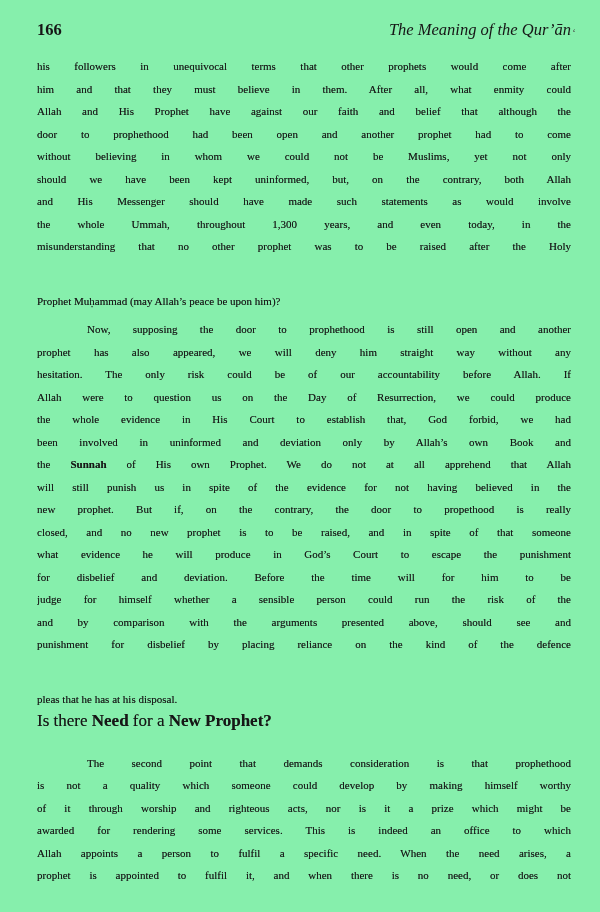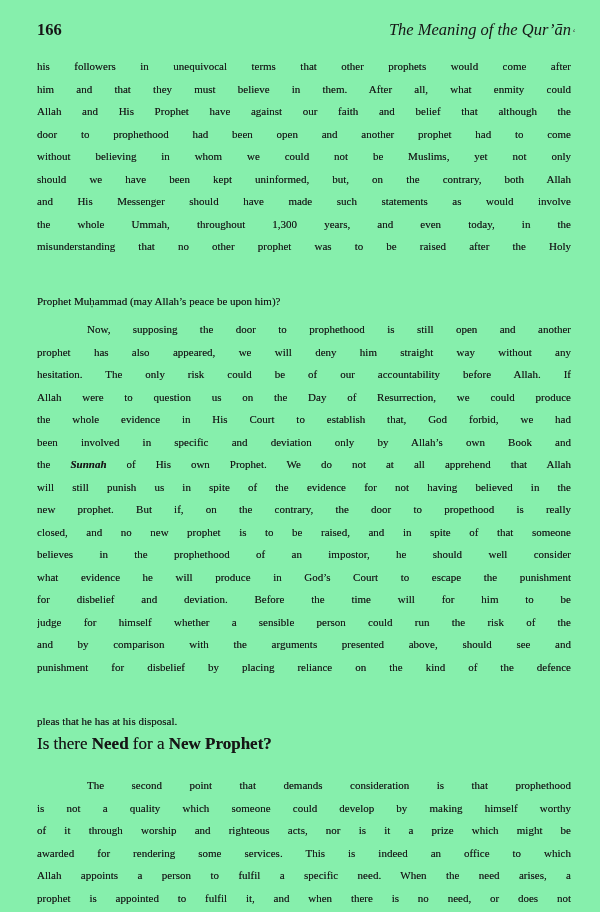--- a/index.html
+++ b/index.html
@@ -47,21 +47,21 @@
   }
   .line.last { text-align-last: left; margin-top: 32px; }
   .heading {
     margin-top: 0px;
     margin-bottom: 19px;
     font-size: 17px;
     line-height: 22.5px;
     text-shadow: 0 0 0.3px rgba(20,20,20,0.55);
   }
   .seg-b { font-weight: bold; }
-  .seg-i { font-style: italic; }
+  .seg-i { }
   .artifact {
     position: absolute;
     top: 26px; right: 24px;
     font-size: 11px;
     color: #444;
   }
 </style>
 </head>
 <body>
 
@@ -82,26 +82,25 @@
         <div class="line">the whole Ummah, throughout 1,300 years, and even today, in the</div>
         <div class="line">misunderstanding that no other prophet was to be raised after the Holy</div>
         <div class="line last">Prophet Muḥammad (may Allah’s peace be upon him)?</div>
       </div>
       <div class="paragraph indent">
         <div class="line">Now, supposing the door to prophethood is still open and another</div>
         <div class="line">prophet has also appeared, we will deny him straight way without any</div>
         <div class="line">hesitation. The only risk could be of our accountability before Allah. If</div>
         <div class="line">Allah were to question us on the Day of Resurrection, we could produce</div>
         <div class="line">the whole evidence in His Court to establish that, God forbid, we had</div>
-        <div class="line">been involved in specific and deviation only by Allah’s own Book and</div>
+        <div class="line">been involved in uninformed and deviation only by Allah’s own Book and</div>
         <div class="line">the <span class="seg-b seg-i">Sunnah</span> of His own Prophet. We do not at all apprehend that Allah</div>
         <div class="line">will still punish us in spite of the evidence for not having believed in the</div>
         <div class="line">new prophet. But if, on the contrary, the door to propethood is really</div>
         <div class="line">closed, and no new prophet is to be raised, and in spite of that someone</div>
-        <div class="line">believes in the prophethood of an impostor, he should well consider</div>
         <div class="line">what evidence he will produce in God’s Court to escape the punishment</div>
         <div class="line">for disbelief and deviation. Before the time will for him to be</div>
         <div class="line">judge for himself whether a sensible person could run the risk of the</div>
         <div class="line">and by comparison with the arguments presented above, should see and</div>
         <div class="line">punishment for disbelief by placing reliance on the kind of the defence</div>
         <div class="line last">pleas that he has at his disposal.</div>
       </div>
       <div class="heading">Is there <span class="seg-b">Need</span> for a <span class="seg-b">New Prophet?</span></div>
       <div class="paragraph indent">
         <div class="line">The second point that demands consideration is that prophethood</div>

